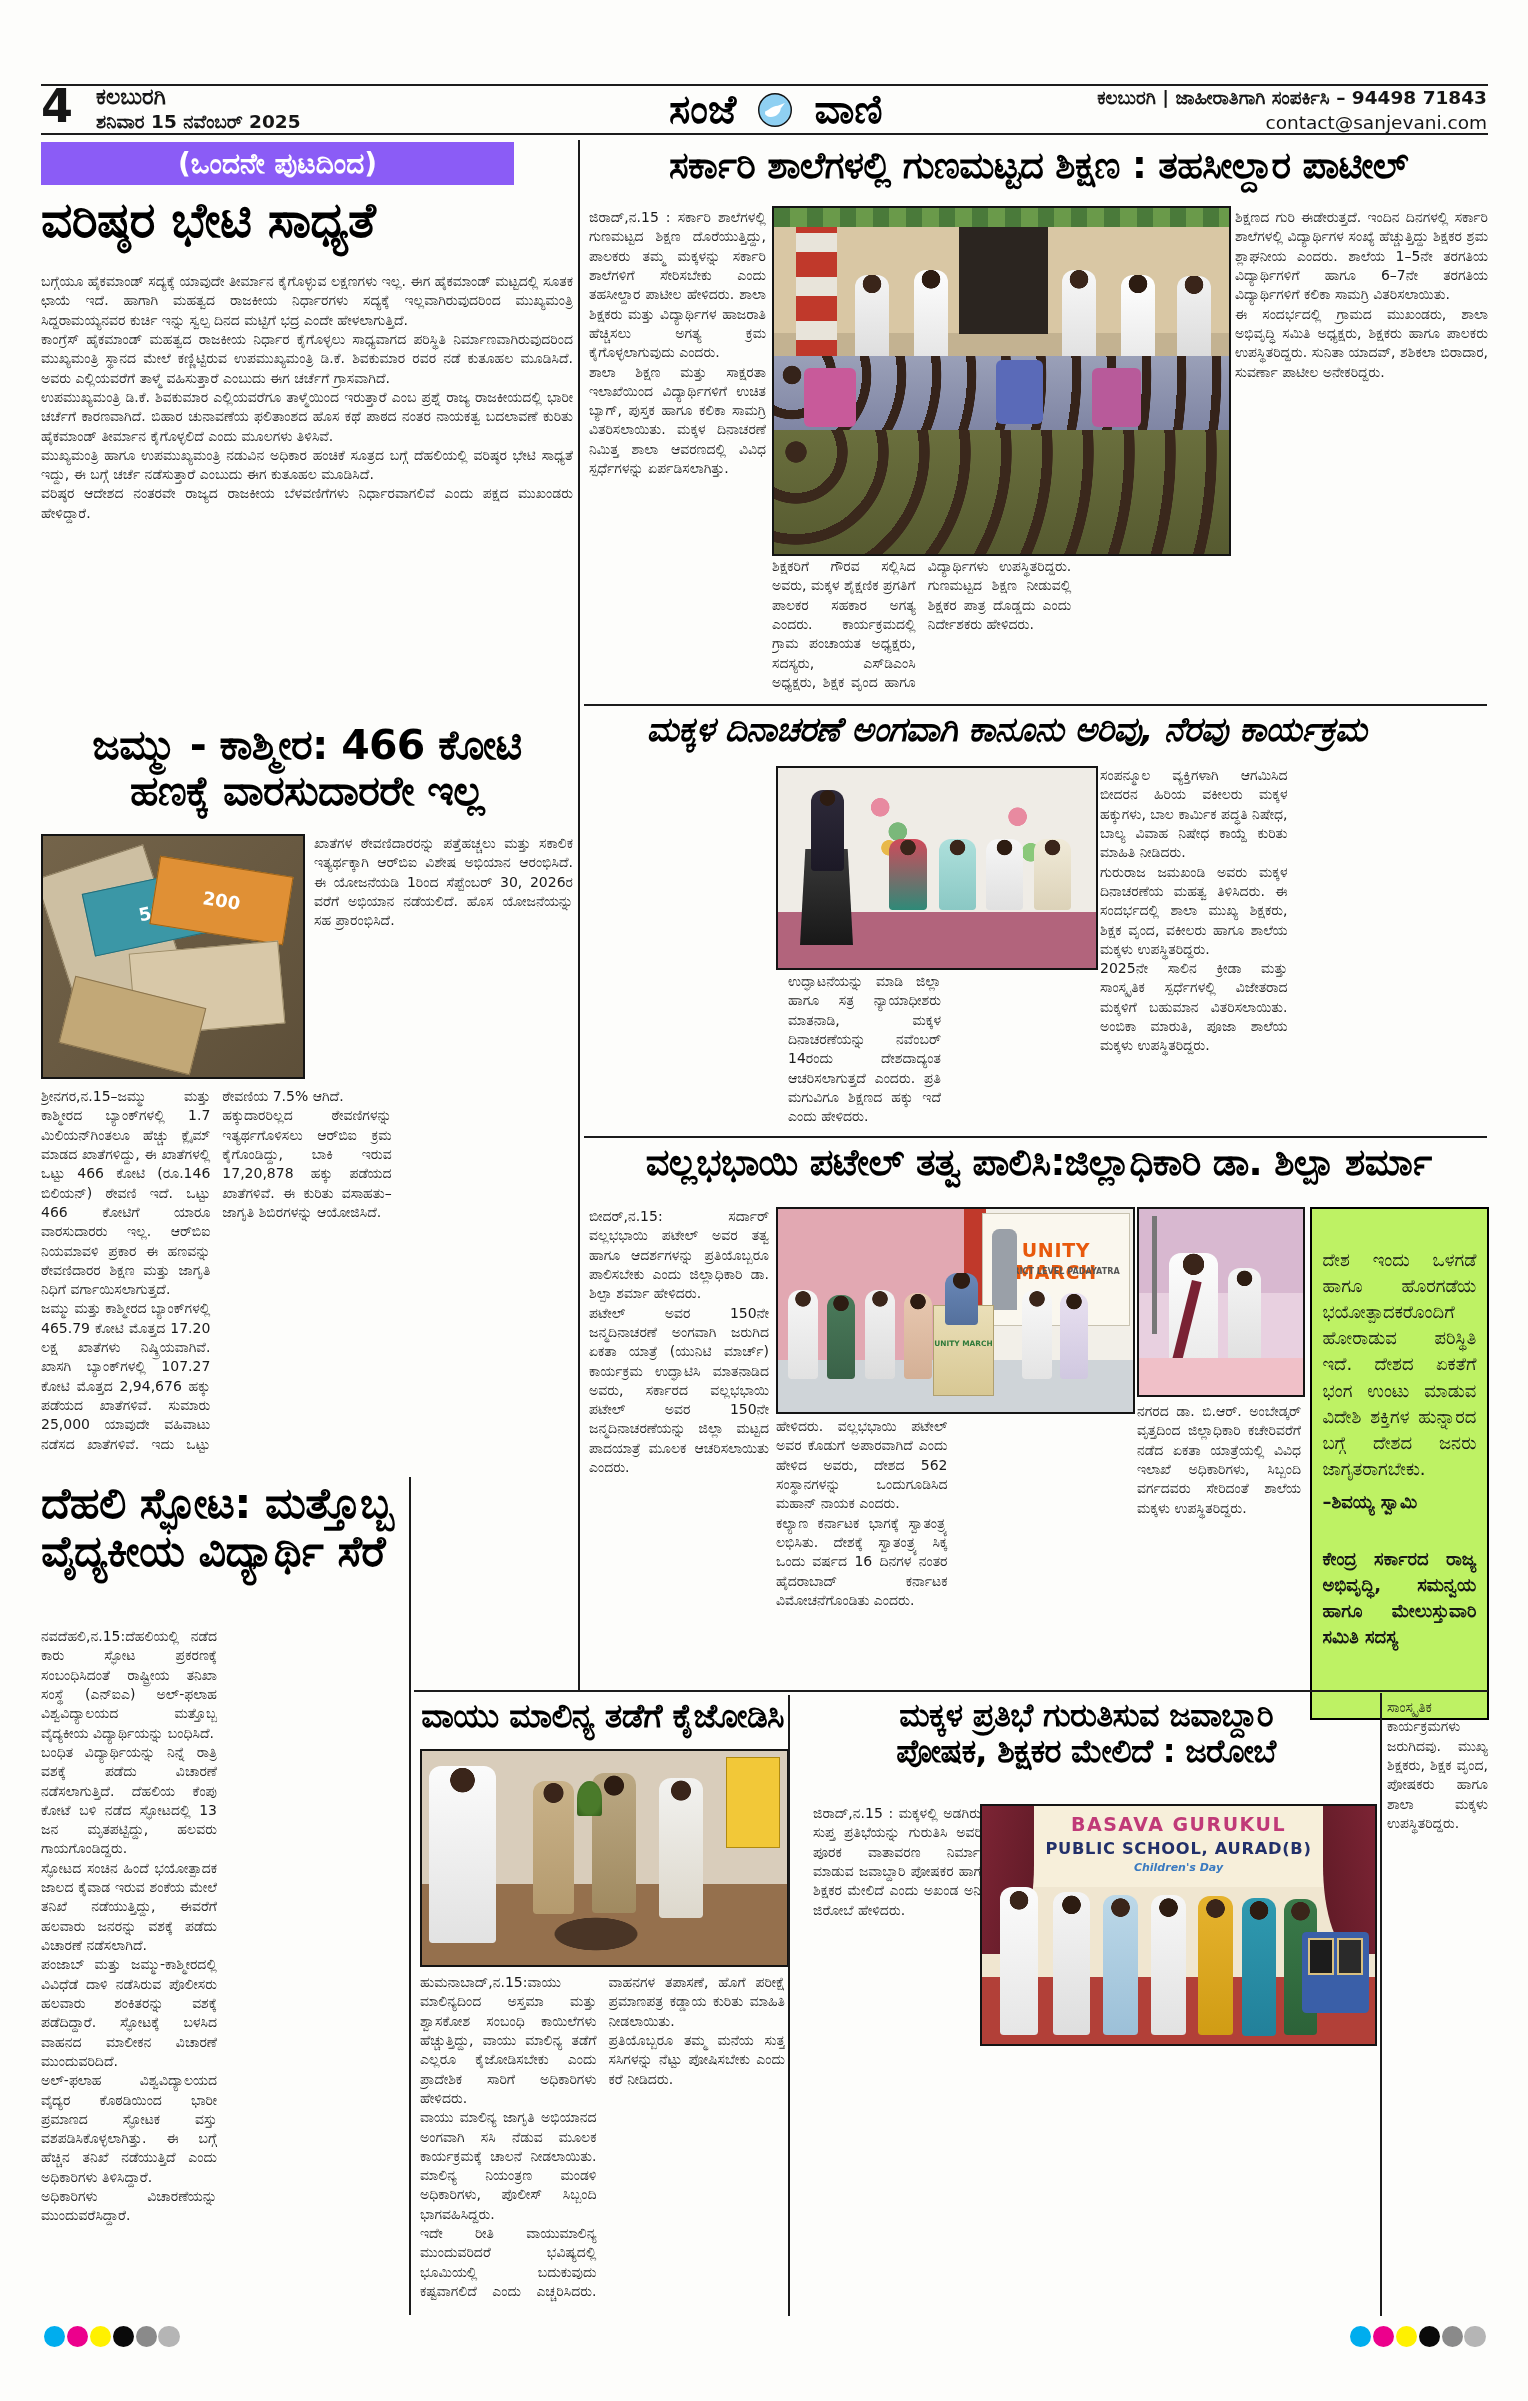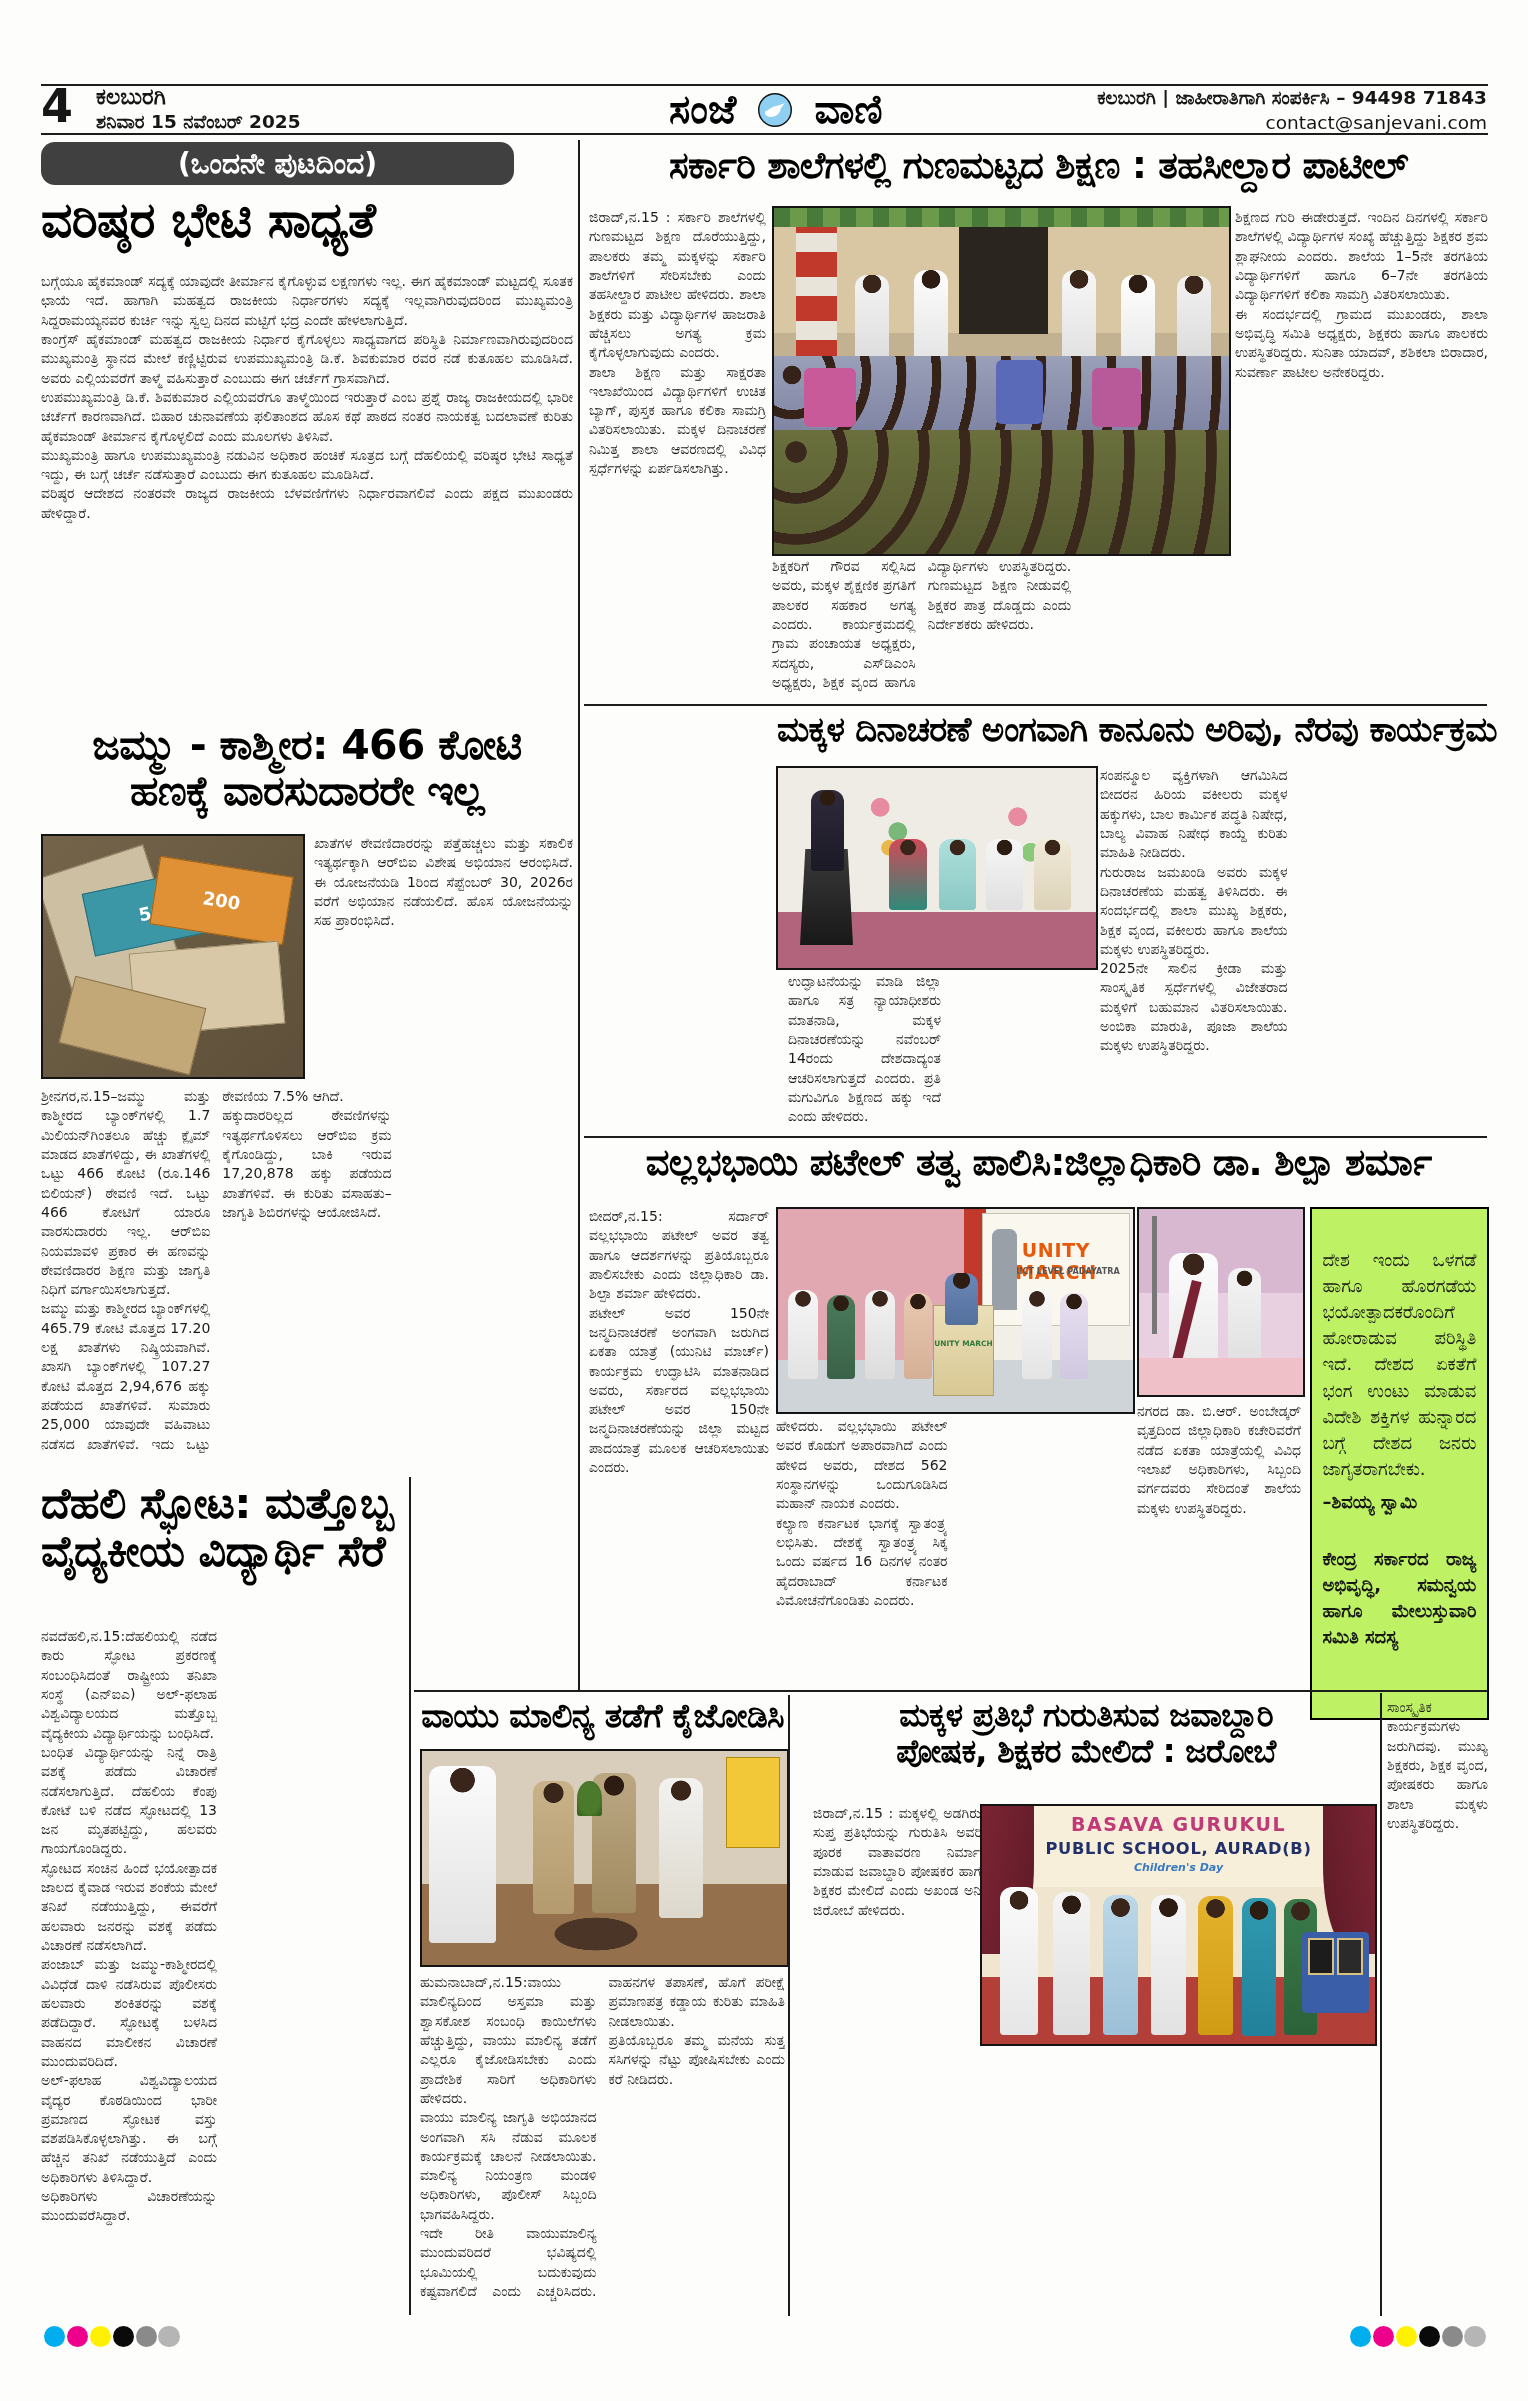--- a/index.html
+++ b/index.html
@@ -6,22 +6,22 @@
   .page{position:relative;width:1528px;height:2401px;background:#fdfdfb;
         font-family:"DejaVu Sans",sans-serif;color:#161616;overflow:hidden;}
   .abs{position:absolute;}
   .rule{position:absolute;background:#1c1c1c;}
   .headline{position:absolute;font-weight:bold;color:#000;letter-spacing:-0.7px;
             white-space:pre-line;line-height:1.12;}
   .body-text{position:absolute;font-size:14px;line-height:1.38;text-align:justify;
              white-space:pre-line;color:#1b1b1b;overflow:hidden;column-fill:auto;}
   .cols2{column-count:2;column-gap:12px;}
   .cols3{column-count:3;column-gap:12px;}
-  .banner{position:absolute;background:#404040;color:#fff;display:flex;
-          align-items:center;justify-content:center;font-weight:bold;border-radius:14px;}
+  .banner{position:absolute;background:#8b5cf6;color:#fff;display:flex;
+          align-items:center;justify-content:center;font-weight:bold;}
   .photo{position:absolute;border:2.2px solid #141414;overflow:hidden;background:#cfc5b0;}
   .fig{position:absolute;border-radius:12px 12px 3.7px 3.7px;}
   .quote-box{position:absolute;border:2.2px solid #000;background:#bef264;padding:12px 10.4px;
              font-size:18px;line-height:1.45;text-align:justify;white-space:pre-line;overflow:hidden;}
   .dot{width:21.4px;height:21.4px;border-radius:50%;display:inline-block;margin-right:1.5px;}
   .masthead{position:absolute;display:flex;align-items:center;gap:22px;font-weight:bold;}
   .masthead .word{font-size:40px;font-weight:bold;color:#000;
                   text-shadow:1.5px 1.5px 0 #fff,-0.7px -0.7px 0 #fff;}
   .hdr-small{position:absolute;font-weight:bold;}
   .photo .overlay-text{position:absolute;font-weight:bold;text-align:center;width:100%;}
@@ -125,21 +125,21 @@
     <div class="abs" style="left:318px;top:160px;width:49px;height:59px;background:#b85a9a;border-radius:6px;"></div>
     <div class="abs" style="left:0;top:222px;width:100%;height:124px;background:repeating-radial-gradient(circle at 22px 22px,#3a281c 0 10.4px,rgba(0,0,0,0) 11px 41px),linear-gradient(#6a6f3d,#565a30);"></div>
   </div>
 
   <div class="body-text" style="left:1235px;top:208px;width:253px;height:494px;">ಶಿಕ್ಷಣದ ಗುರಿ ಈಡೇರುತ್ತದೆ. ಇಂದಿನ ದಿನಗಳಲ್ಲಿ ಸರ್ಕಾರಿ ಶಾಲೆಗಳಲ್ಲಿ ವಿದ್ಯಾರ್ಥಿಗಳ ಸಂಖ್ಯೆ ಹೆಚ್ಚುತ್ತಿದ್ದು ಶಿಕ್ಷಕರ ಶ್ರಮ ಶ್ಲಾಘನೀಯ ಎಂದರು. ಶಾಲೆಯ 1–5ನೇ ತರಗತಿಯ ವಿದ್ಯಾರ್ಥಿಗಳಿಗೆ ಹಾಗೂ 6–7ನೇ ತರಗತಿಯ ವಿದ್ಯಾರ್ಥಿಗಳಿಗೆ ಕಲಿಕಾ ಸಾಮಗ್ರಿ ವಿತರಿಸಲಾಯಿತು.
 ಈ ಸಂದರ್ಭದಲ್ಲಿ ಗ್ರಾಮದ ಮುಖಂಡರು, ಶಾಲಾ ಅಭಿವೃದ್ಧಿ ಸಮಿತಿ ಅಧ್ಯಕ್ಷರು, ಶಿಕ್ಷಕರು ಹಾಗೂ ಪಾಲಕರು ಉಪಸ್ಥಿತರಿದ್ದರು. ಸುನಿತಾ ಯಾದವ್, ಶಶಿಕಲಾ ಬಿರಾದಾರ, ಸುವರ್ಣಾ ಪಾಟೀಲ ಅನೇಕರಿದ್ದರು.</div>
   <div class="body-text cols3" style="left:772px;top:557px;width:455px;height:145px;">ಶಿಕ್ಷಕರಿಗೆ ಗೌರವ ಸಲ್ಲಿಸಿದ ಅವರು, ಮಕ್ಕಳ ಶೈಕ್ಷಣಿಕ ಪ್ರಗತಿಗೆ ಪಾಲಕರ ಸಹಕಾರ ಅಗತ್ಯ ಎಂದರು. ಕಾರ್ಯಕ್ರಮದಲ್ಲಿ ಗ್ರಾಮ ಪಂಚಾಯತ ಅಧ್ಯಕ್ಷರು, ಸದಸ್ಯರು, ಎಸ್‌ಡಿಎಂಸಿ ಅಧ್ಯಕ್ಷರು, ಶಿಕ್ಷಕ ವೃಂದ ಹಾಗೂ ವಿದ್ಯಾರ್ಥಿಗಳು ಉಪಸ್ಥಿತರಿದ್ದರು. ಗುಣಮಟ್ಟದ ಶಿಕ್ಷಣ ನೀಡುವಲ್ಲಿ ಶಿಕ್ಷಕರ ಪಾತ್ರ ದೊಡ್ಡದು ಎಂದು ನಿರ್ದೇಶಕರು ಹೇಳಿದರು.</div>
 
   <div class="rule" style="left:584px;top:704px;width:903px;height:1.5px;"></div>
 
-  <div class="headline" style="left:598px;top:710px;width:899px;font-size:34px;text-align:right;">ಮಕ್ಕಳ ದಿನಾಚರಣೆ ಅಂಗವಾಗಿ ಕಾನೂನು ಅರಿವು, ನೆರವು ಕಾರ್ಯಕ್ರಮ</div>
+  <div class="headline" style="left:557px;top:710px;width:899px;font-size:34px;text-align:center;font-style:italic;">ಮಕ್ಕಳ ದಿನಾಚರಣೆ ಅಂಗವಾಗಿ ಕಾನೂನು ಅರಿವು, ನೆರವು ಕಾರ್ಯಕ್ರಮ</div>
 
   <div class="photo" style="left:776px;top:766px;width:318px;height:200px;background:linear-gradient(#efece6 0 72%,#b2647c 72% 100%);">
     <div class="abs" style="left:22px;top:81px;width:53px;height:96px;background:linear-gradient(#3a3a3a,#181818);clip-path:polygon(10% 0,90% 0,100% 100%,0 100%);"></div>
     <div class="fig" style="left:33px;top:22px;width:33px;height:81px;background:radial-gradient(circle at 50% 10%,#2d1c12 7.4px,transparent 8.1px),linear-gradient(#2e2a3a,#1c1926);"></div>
     <div class="abs" style="left:89px;top:15px;width:44px;height:81px;background:radial-gradient(circle at 30% 30%,#e88aa0 9px,transparent 9.6px),radial-gradient(circle at 70% 60%,#7ab87a 9px,transparent 9.6px),radial-gradient(circle at 50% 80%,#e8b84a 7.4px,transparent 8.1px);"></div>
     <div class="abs" style="left:222px;top:22px;width:44px;height:89px;background:radial-gradient(circle at 40% 30%,#e88aa0 9px,transparent 9.6px),radial-gradient(circle at 70% 70%,#8ac87a 9px,transparent 9.6px);"></div>
     <div class="fig" style="left:111px;top:71px;width:38px;height:71px;background:radial-gradient(circle at 50% 12%,#3a251a 7.4px,transparent 8.1px),linear-gradient(#d04a5a,#2f8a78);"></div>
     <div class="fig" style="left:161px;top:71px;width:37px;height:71px;background:radial-gradient(circle at 50% 12%,#3a251a 7.4px,transparent 8.1px),linear-gradient(#aee0dc,#8ac8c4);"></div>
     <div class="fig" style="left:208px;top:71px;width:37px;height:71px;background:radial-gradient(circle at 50% 12%,#2d1c12 7.4px,transparent 8.1px),linear-gradient(#f6f6f6,#e0e0e0);"></div>
     <div class="fig" style="left:256px;top:71px;width:37px;height:71px;background:radial-gradient(circle at 50% 12%,#3a251a 7.4px,transparent 8.1px),linear-gradient(#f0ead8,#dcd2b8);"></div>

